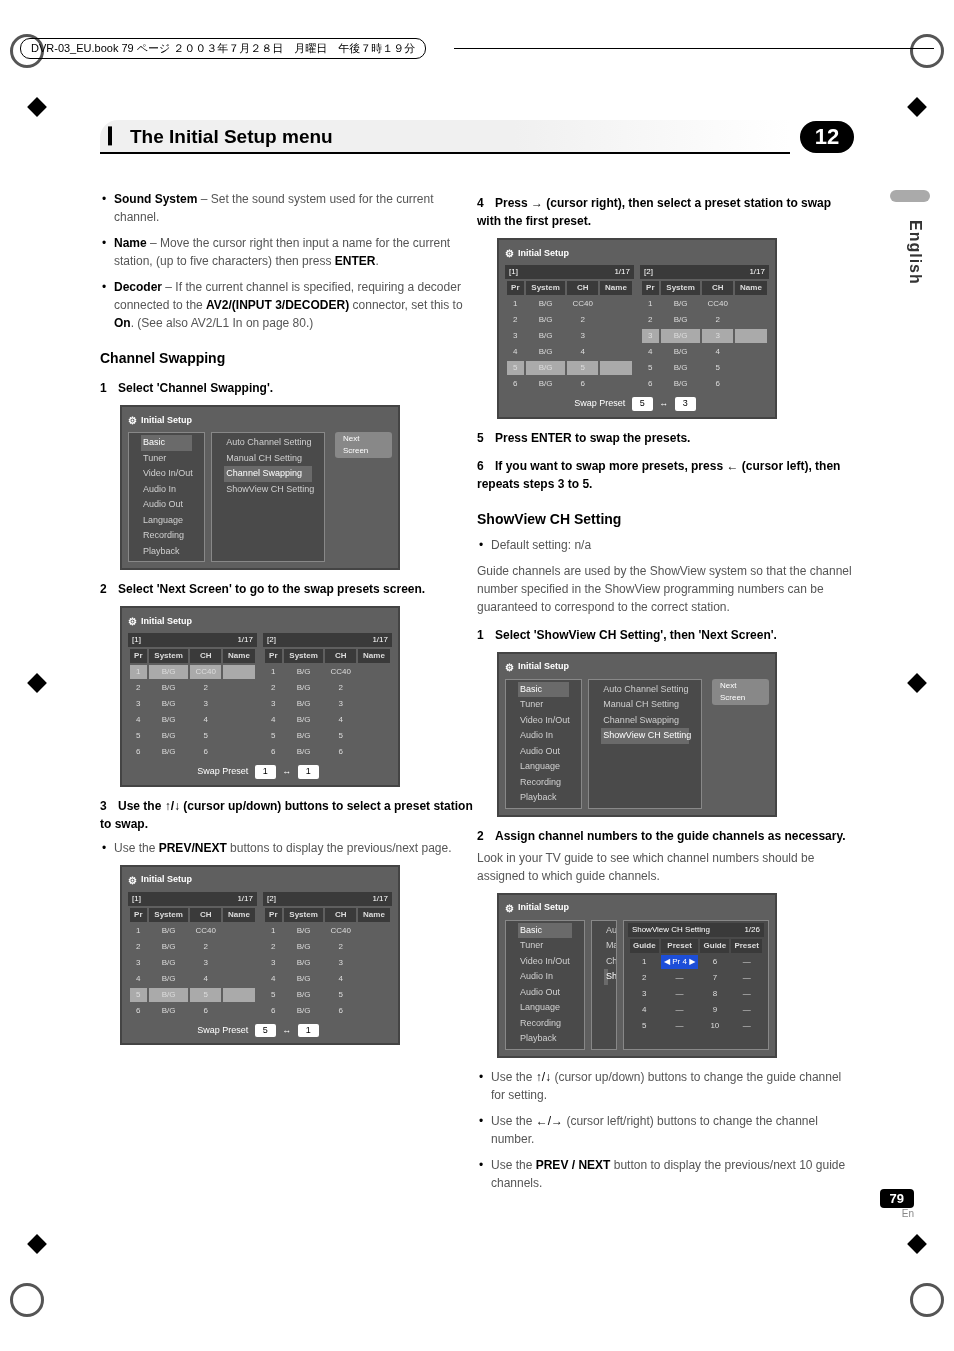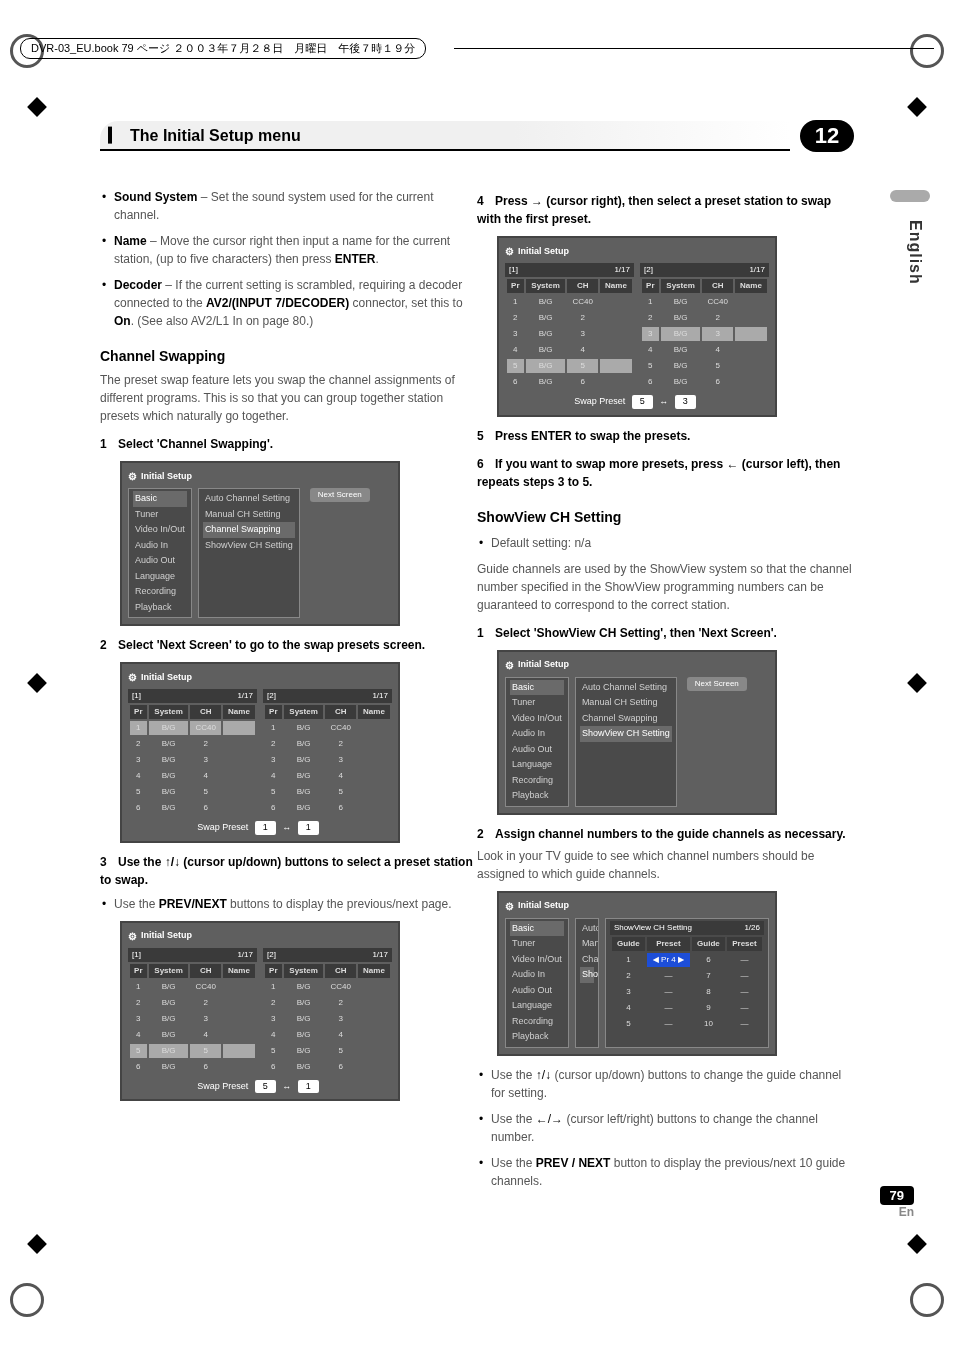--- a/index.html
+++ b/index.html
@@ -88,21 +88,21 @@
     content: '';
     position: absolute;
     left: 8px;
     top: 50%;
     width: 4px;
     height: 60%;
     background: #000;
     transform: translateY(-50%);
   }
   .header-title {
-    font-size: 16px;
+    font-size: 19px;
     font-weight: bold;
     color: #000;
     margin-top: 41px;
   }
   .chapter-badge {
     background: #000;
     color: #fff;
     font-size: 22px;
     font-weight: bold;
     width: 54px;
@@ -168,21 +168,21 @@
     margin-bottom: 4px;
     display: flex;
     align-items: center;
     gap: 4px;
   }
   .ui-box .ui-title .gear { font-size: 10px; }
   .ui-menu-row { display: flex; gap: 6px; }
   .ui-menu-col {
     background: #4a4a4a;
     border: 1px solid #888;
-    padding: 2px 4px;
+    padding: 2px 12px;
     min-width: 60px;
   }
   .ui-menu-col.wide { min-width: 90px; }
   .ui-menu-col div { padding: 1px 2px; white-space: nowrap; }
   .ui-menu-col .hl { background: #6a6a6a; color: #fff; }
   .ui-button {
     display: inline-block;
     background: #888;
     color: #fff;
     padding: 1px 8px;
@@ -234,23 +234,22 @@
   }
   .page-num {
     background: #000;
     color: #fff;
     font-weight: bold;
     padding: 2px 10px;
     border-radius: 4px;
     font-size: 13px;
   }
   .page-lang {
-    font-size: 12px;
+    font-size: 10px;
     color: #888;
-    font-weight: bold;
   }
   .italic { }
 </style>
 </head>
 <body>
 
 <div class="reg-target tl"></div>
 <div class="reg-target tr"></div>
 <div class="reg-target bl"></div>
 <div class="reg-target br"></div>
@@ -282,26 +281,25 @@
 
     <div class="col">
       <ul>
         <li>
           <b>Sound System</b><span> – Set the sound system used for the current channel.</span>
         </li>
         <li>
           <b>Name</b><span> – Move the cursor right then input a name for the current station, (up to five characters) then press </span><b>ENTER</b>.
         </li>
         <li>
-          <b>Decoder</b><span> – If the current setting is scrambled, requiring a decoder connected to the </span><b>AV2/(INPUT 7/DECODER)</b><span> connector, set this to </span><b>On</b><span>. (See also </span><span class="italic">AV2/L1 In</span><span> on page 80.)</span>
+          <b>Decoder</b><span> – If the current channel is specified, requiring a decoder connected to the </span><b>AV2/(INPUT 3/DECODER)</b><span> connector, set this to </span><b>On</b><span>. (See also </span><span class="italic">AV2/L1 In</span><span> on page 80.)</span>
         </li>
       </ul>
 
       <div class="sect-head">Channel Swapping</div>
-      <div>The preset swap feature lets you swap the channel assignments of different programs. This is so that you can group together station presets which naturally go together.</div>
 
       <div class="step"><span class="n">1</span><span>Select 'Channel Swapping'.</span></div>
 
       <div class="ui-box">
         <div class="ui-title">
             <span class="gear">⚙</span>
             <span>Initial Setup</span>
           </div>
         <div class="ui-menu-row">
           <div class="ui-menu-col">

